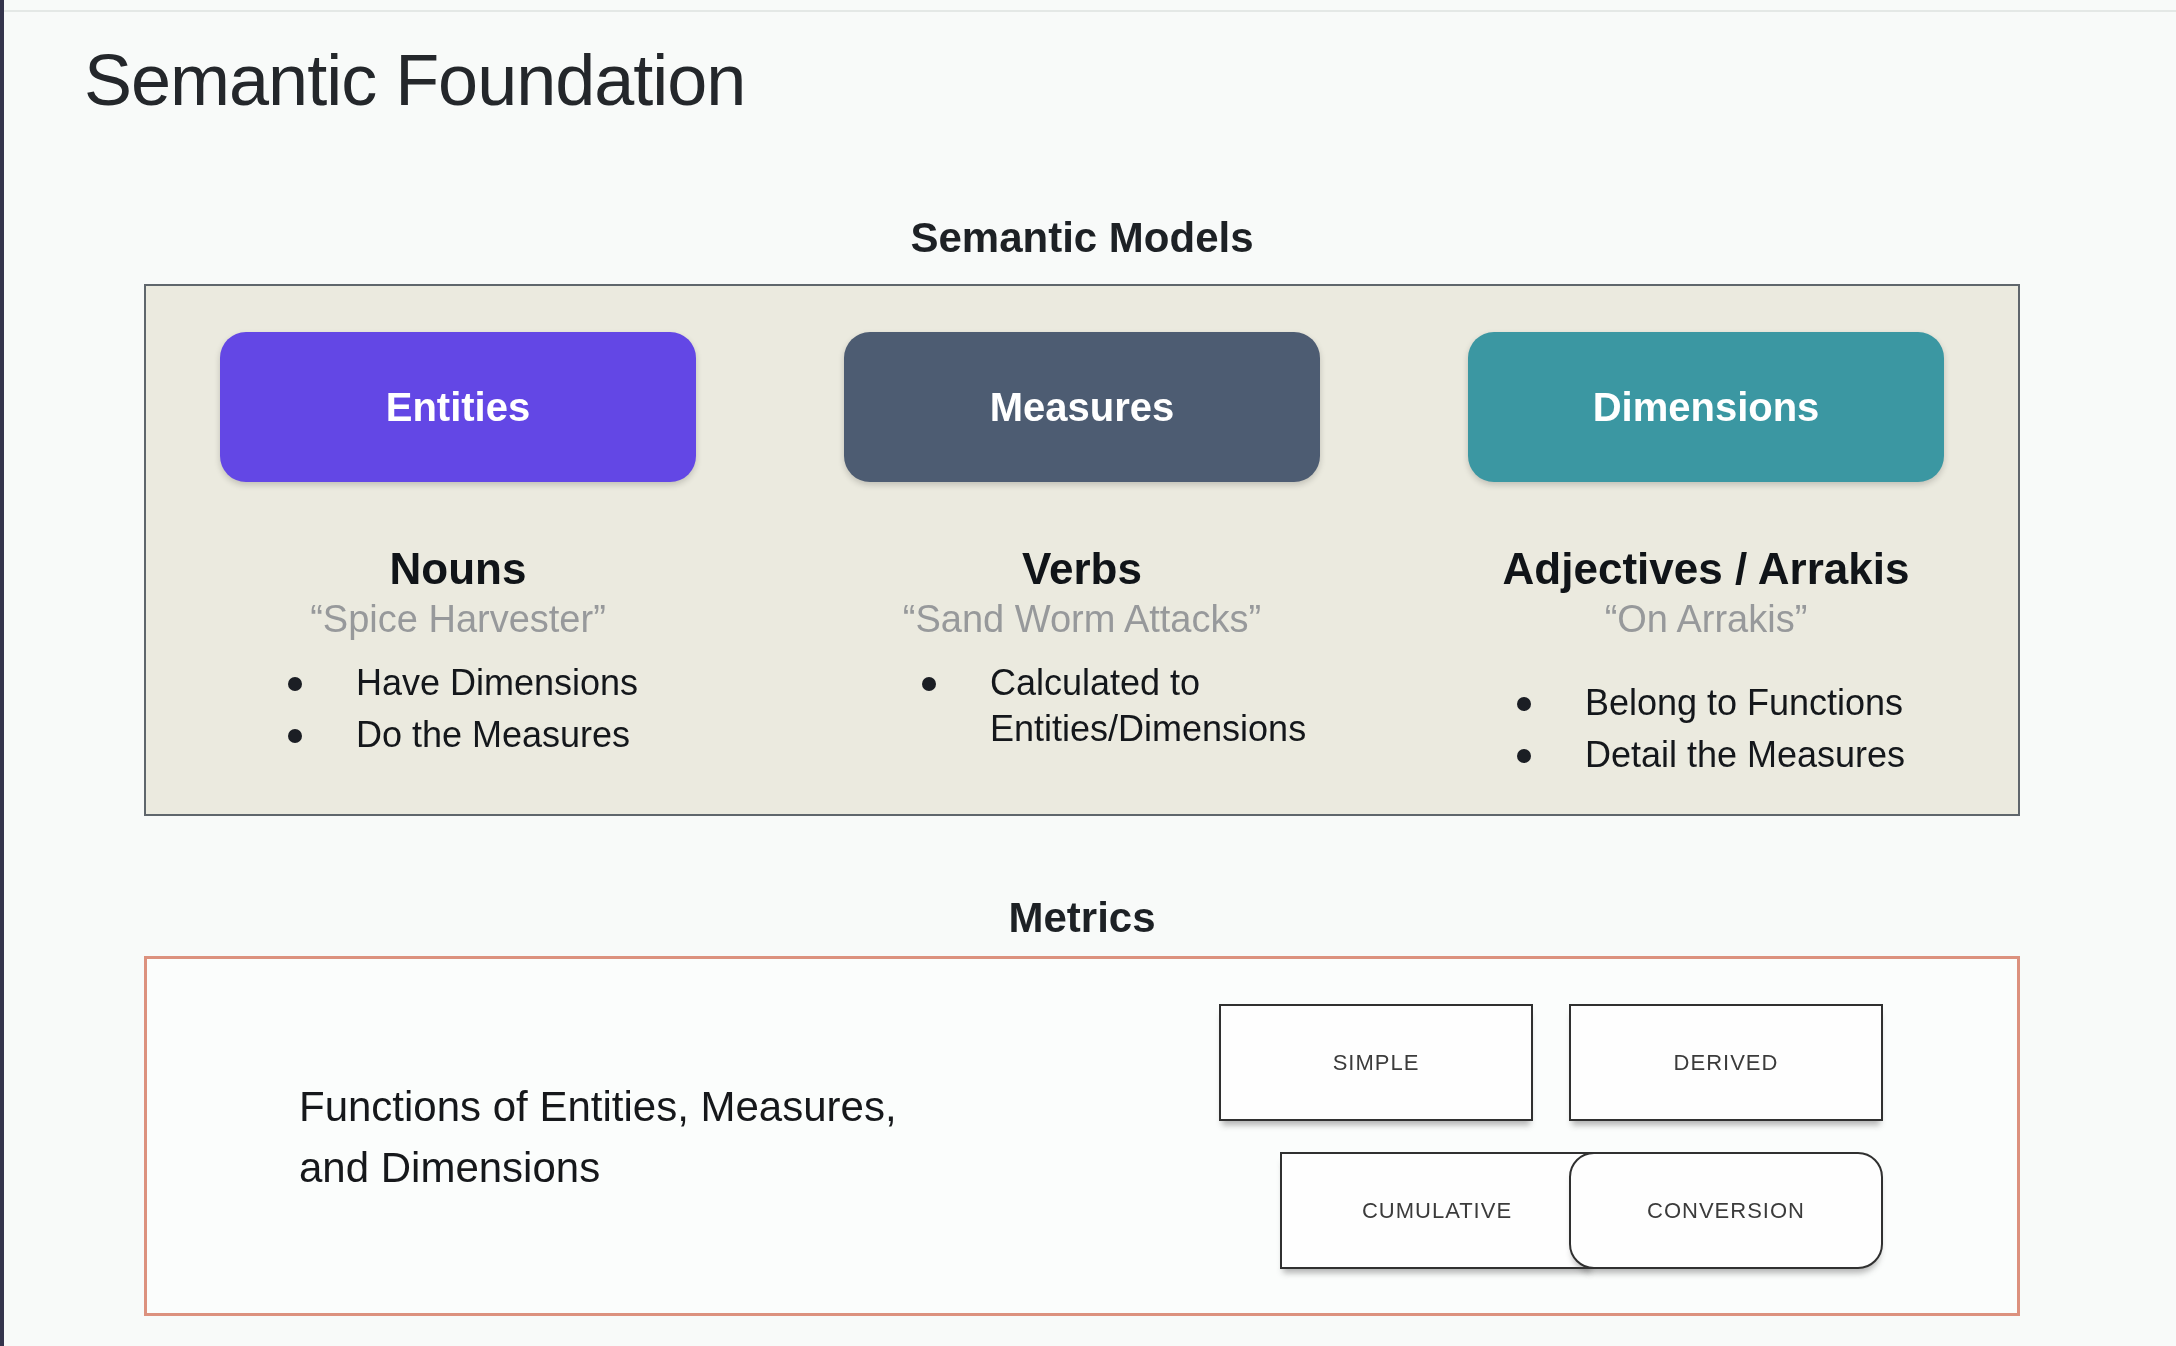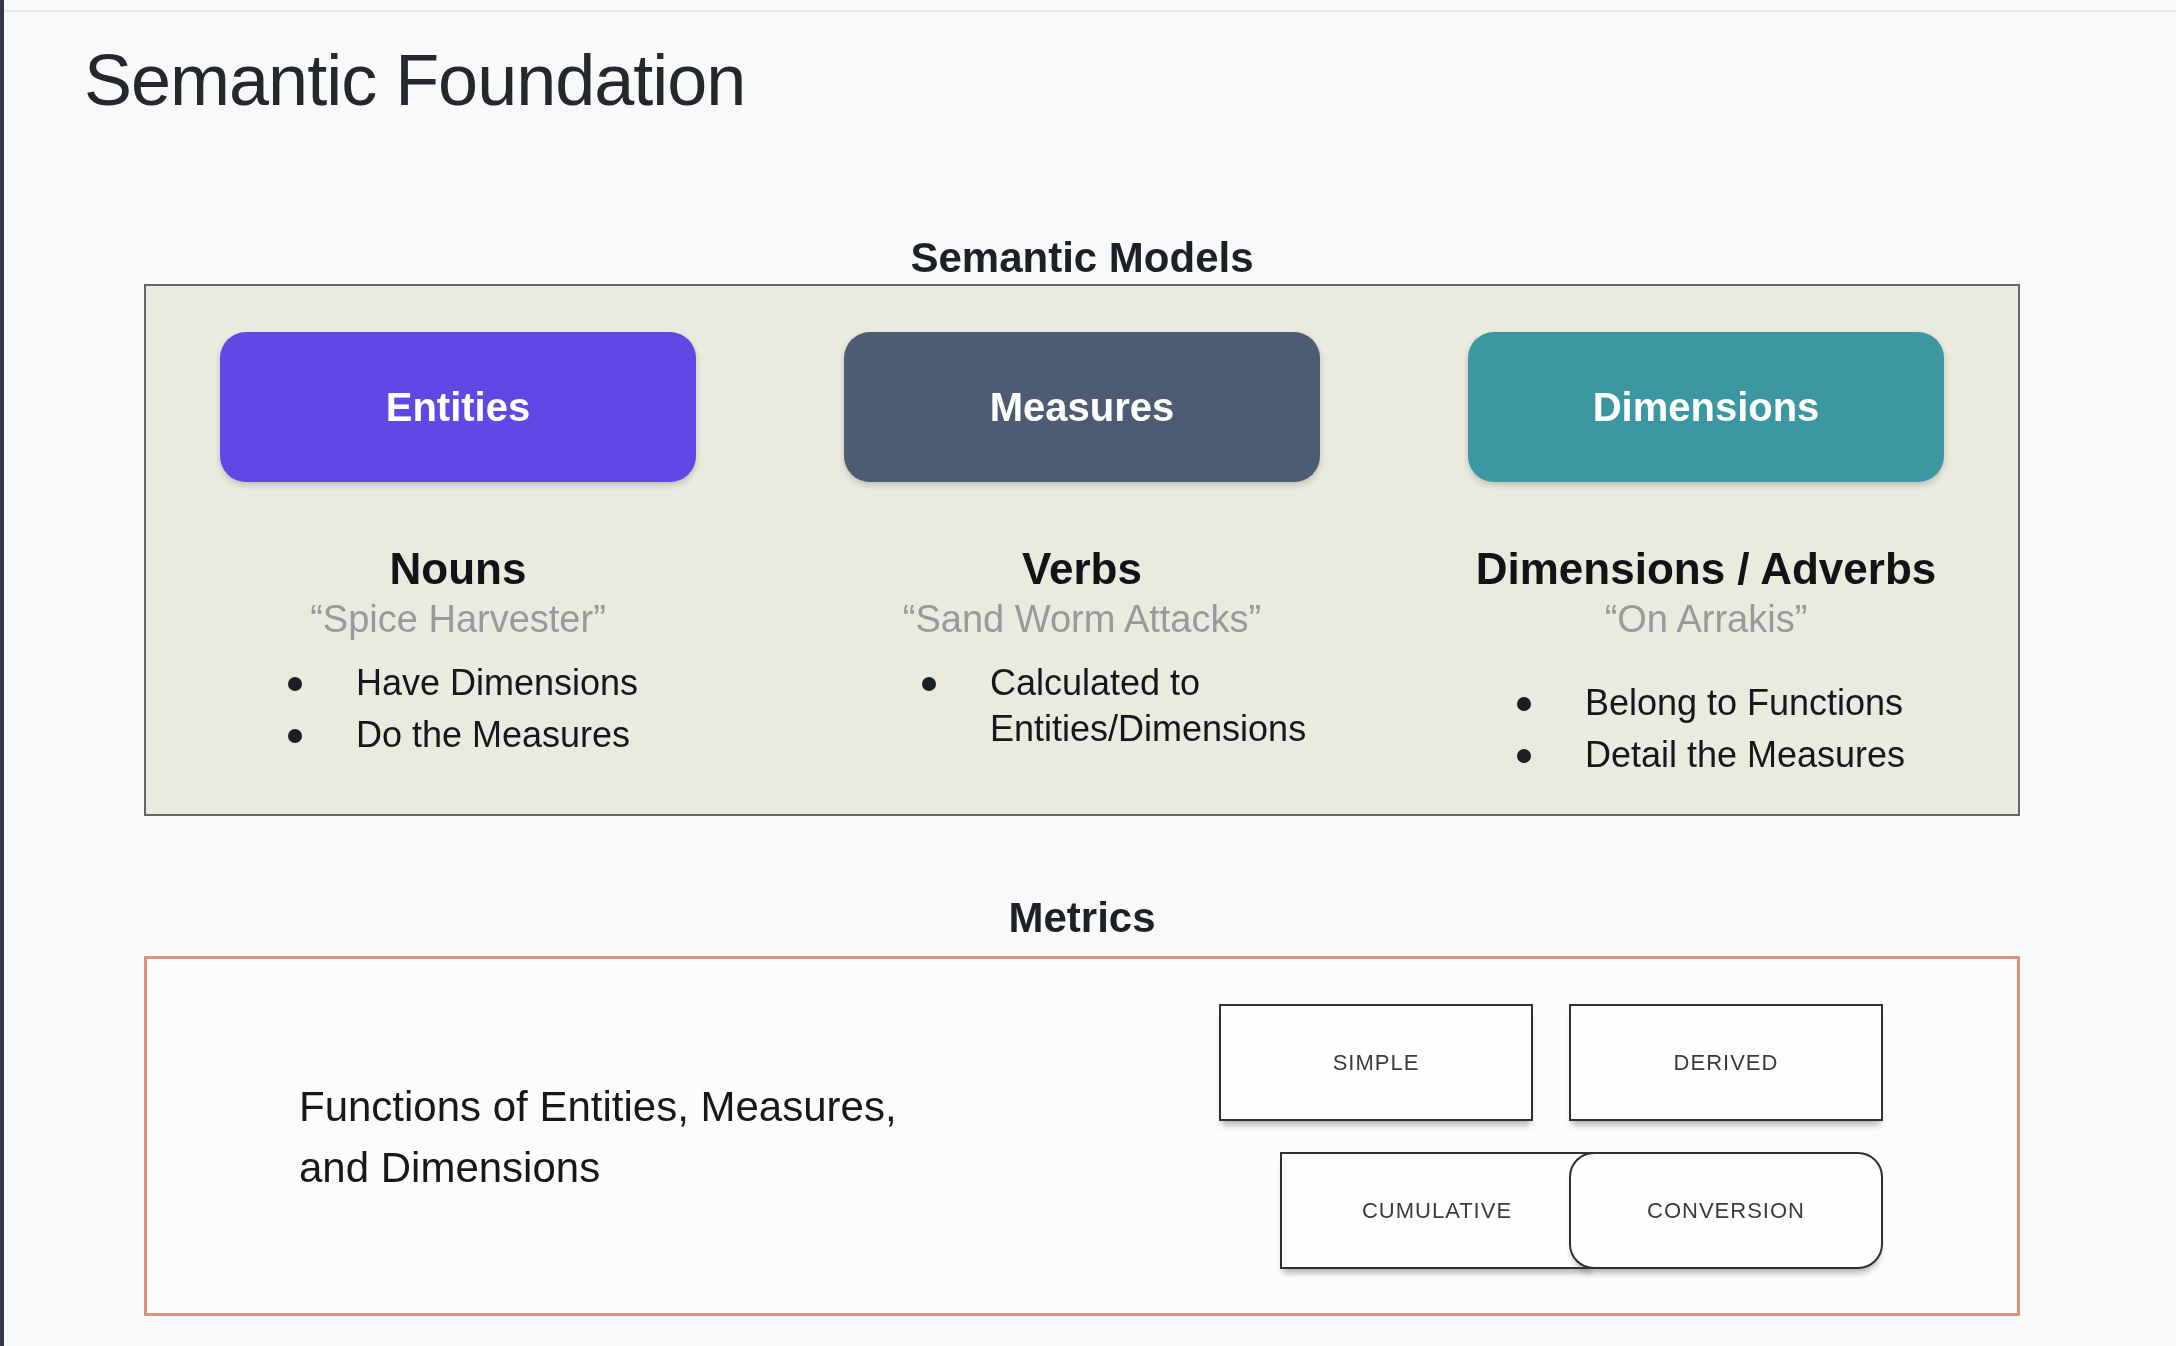--- a/index.html
+++ b/index.html
@@ -19,21 +19,21 @@
   .slide-title {
     position:absolute; left:80px; top:41px;
     font-size:72px; font-weight:400; letter-spacing:-1px;
     color:#24272b; line-height:1.1;
   }
 
   .section-label {
     position:absolute; left:140px; width:1876px; text-align:center;
     font-size:42px; font-weight:700; color:#1d2125; line-height:1.05;
   }
-  .models-label { top:236px; }
+  .models-label { top:216px; }
   .metrics-label { top:896px; }
 
   .models-box {
     position:absolute; left:140px; top:284px; width:1876px; height:532px;
     background:#ebeadf; border:2px solid #5f666c;
     display:flex;
   }
   .model-col { flex:1; display:flex; flex-direction:column; align-items:center; }
 
   .pill {
@@ -105,21 +105,21 @@
       <div class="pill" style="background: rgb(77, 92, 114);">Measures</div>
       <div class="model-heading">Verbs</div>
       <div class="model-quote">“Sand Worm Attacks”</div>
       <ul class="bullets">
         <li>Calculated to Entities/Dimensions</li>
       </ul>
     </div>
 
     <div class="model-col col-3">
       <div class="pill" style="background: rgb(59, 151, 162);">Dimensions</div>
-      <div class="model-heading">Dimensions / Adverbs</div>
+      <div class="model-heading">Adjectives / Arrakis</div>
       <div class="model-quote">“On Arrakis”</div>
       <ul class="bullets">
         <li>Belong to Functions</li>
         <li>Detail the Measures</li>
       </ul>
     </div>
   </div>
 
   <div class="section-label metrics-label">Metrics</div>
 

